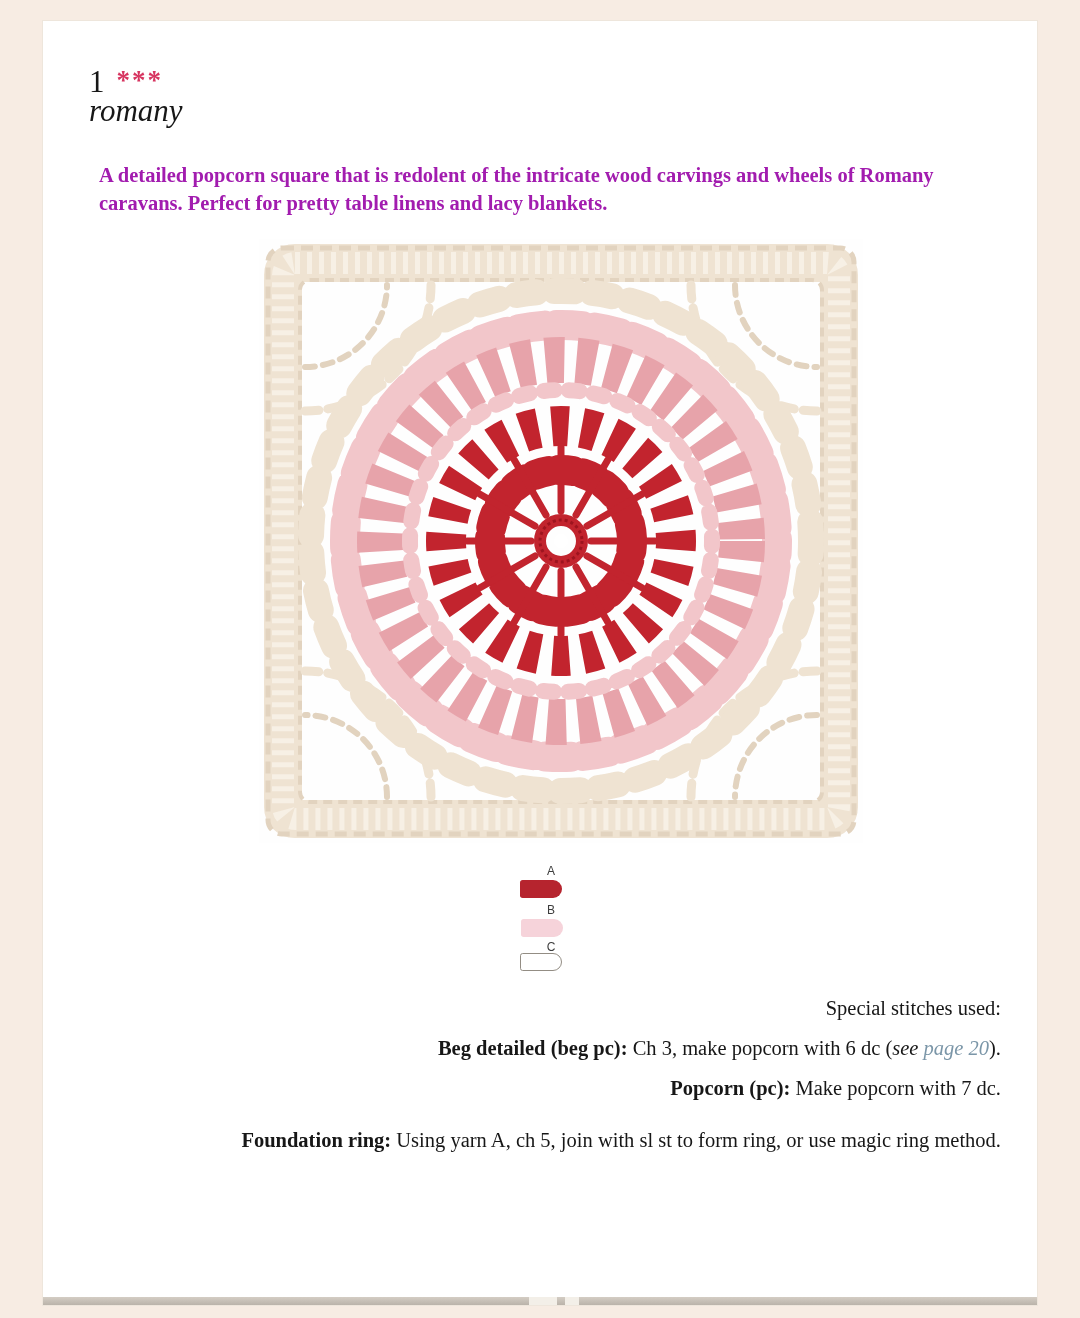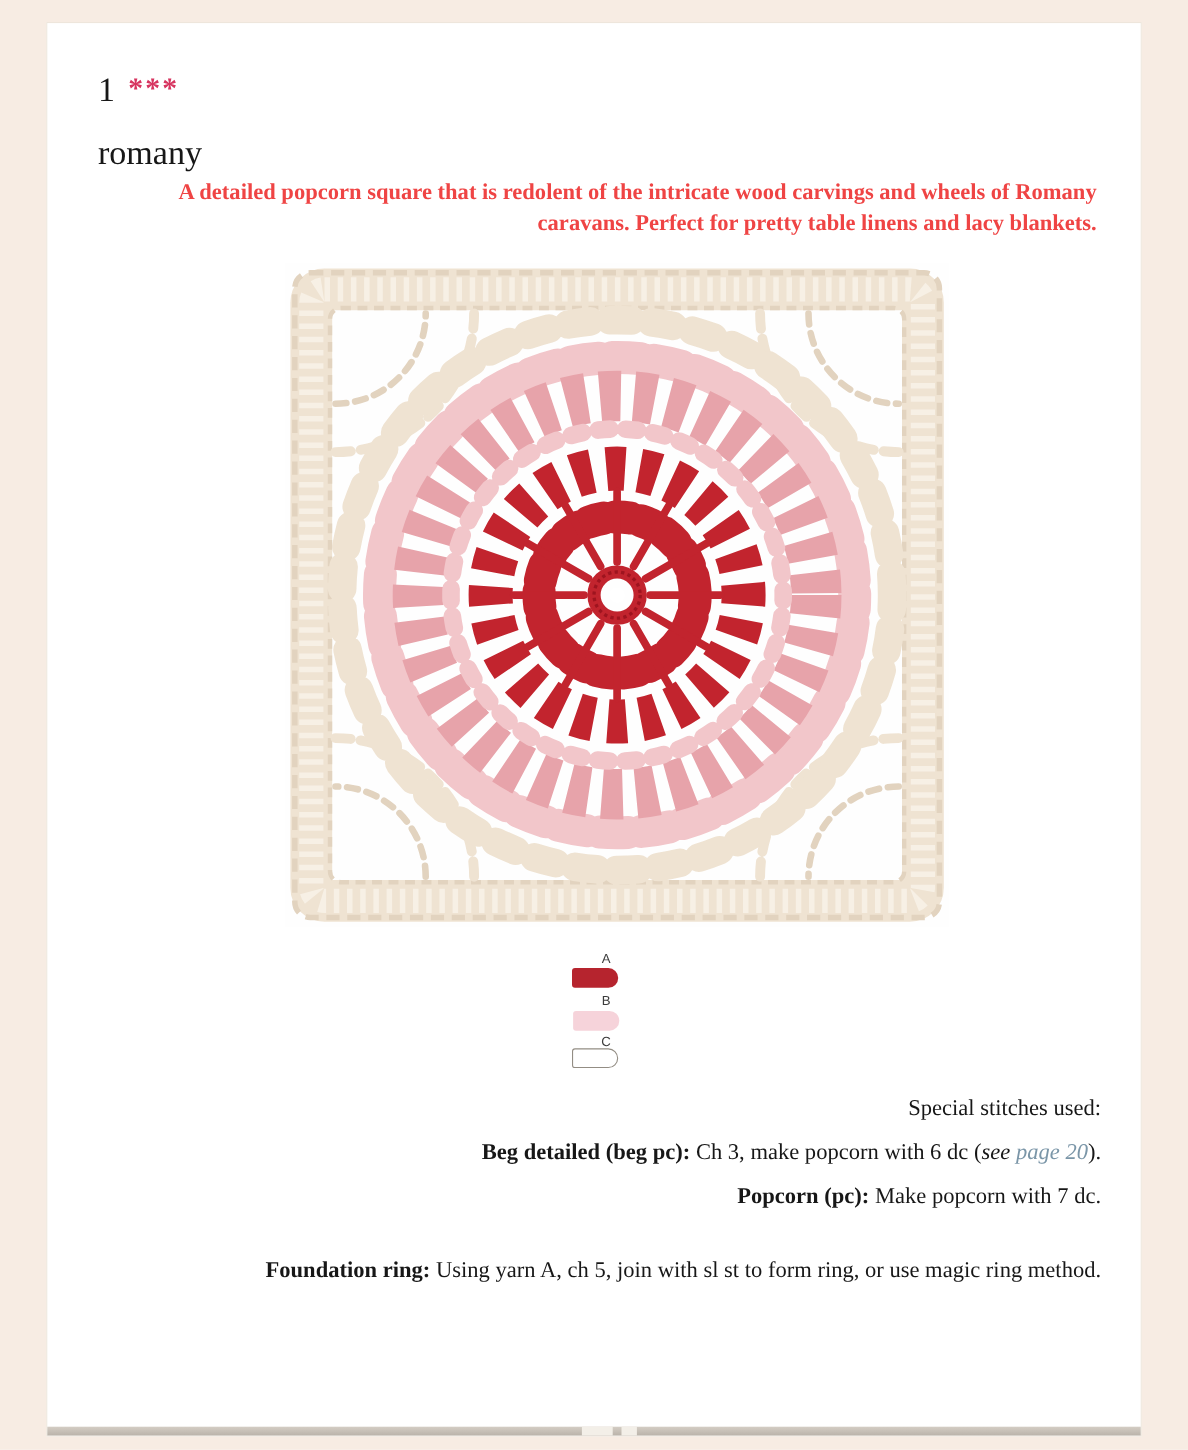--- a/index.html
+++ b/index.html
@@ -41,30 +41,29 @@
   }
   .stars{
     color:var(--accent-stars);
     font-weight:bold;
     font-size:27px;
     letter-spacing:2px;
     margin-left:12px;
     position:relative; top:-3px;
   }
   .title{
-    position:absolute; left:46px; top:100px;
-    font-size:31px; font-weight:normal; line-height:36px;
+    position:absolute; left:46px; top:72px;
+    font-size:31px; font-weight:normal; line-height:36px;font-style:italic;
   }
   .description{
-    position:absolute; left:46px; top:140px;
+    position:absolute; left:56px; top:140px;
     width:908px;
     font-size:20.5px; font-weight:bold;
     line-height:28px;
-    color:#ef4444;
-    text-align:right;
+    color:#a21caf;
   }
   
   .photo{
     position:absolute; left:216px; top:218px;
     width:604px; height:604px;
     background:#fefefe;
   }
   .photo svg{display:block;}
   .ln{fill:none;}
   .border-band{stroke:var(--yarn-cream);stroke-width:38;}
@@ -96,21 +95,21 @@
     border-radius:3px 10px 10px 3px;
   }
   .yarn-swatch.outlined{border:1.5px solid #938d84;}
   
   .stitches{
     position:absolute; left:46px; top:974px;
     width:912px;
     font-size:20.5px; line-height:27px;
   }
   .stitches p{margin-bottom:13px;text-align:right;}
-  .stitches p.gap{margin-top:40px;}
+  .stitches p.gap{margin-top:25px;}
   .term{font-weight:bold;}
   .see{font-style:italic;}
   .pagelink{font-style:italic;color:var(--link);text-decoration:none;cursor:pointer;}
   
   .bottom-edge{
     position:absolute; left:0; bottom:0;
     width:100%; height:8px;
     background:linear-gradient(#d4cdc4,#bab3aa);
   }
   .notch{position:absolute;background:#f3efe8;height:8px;top:0;}

